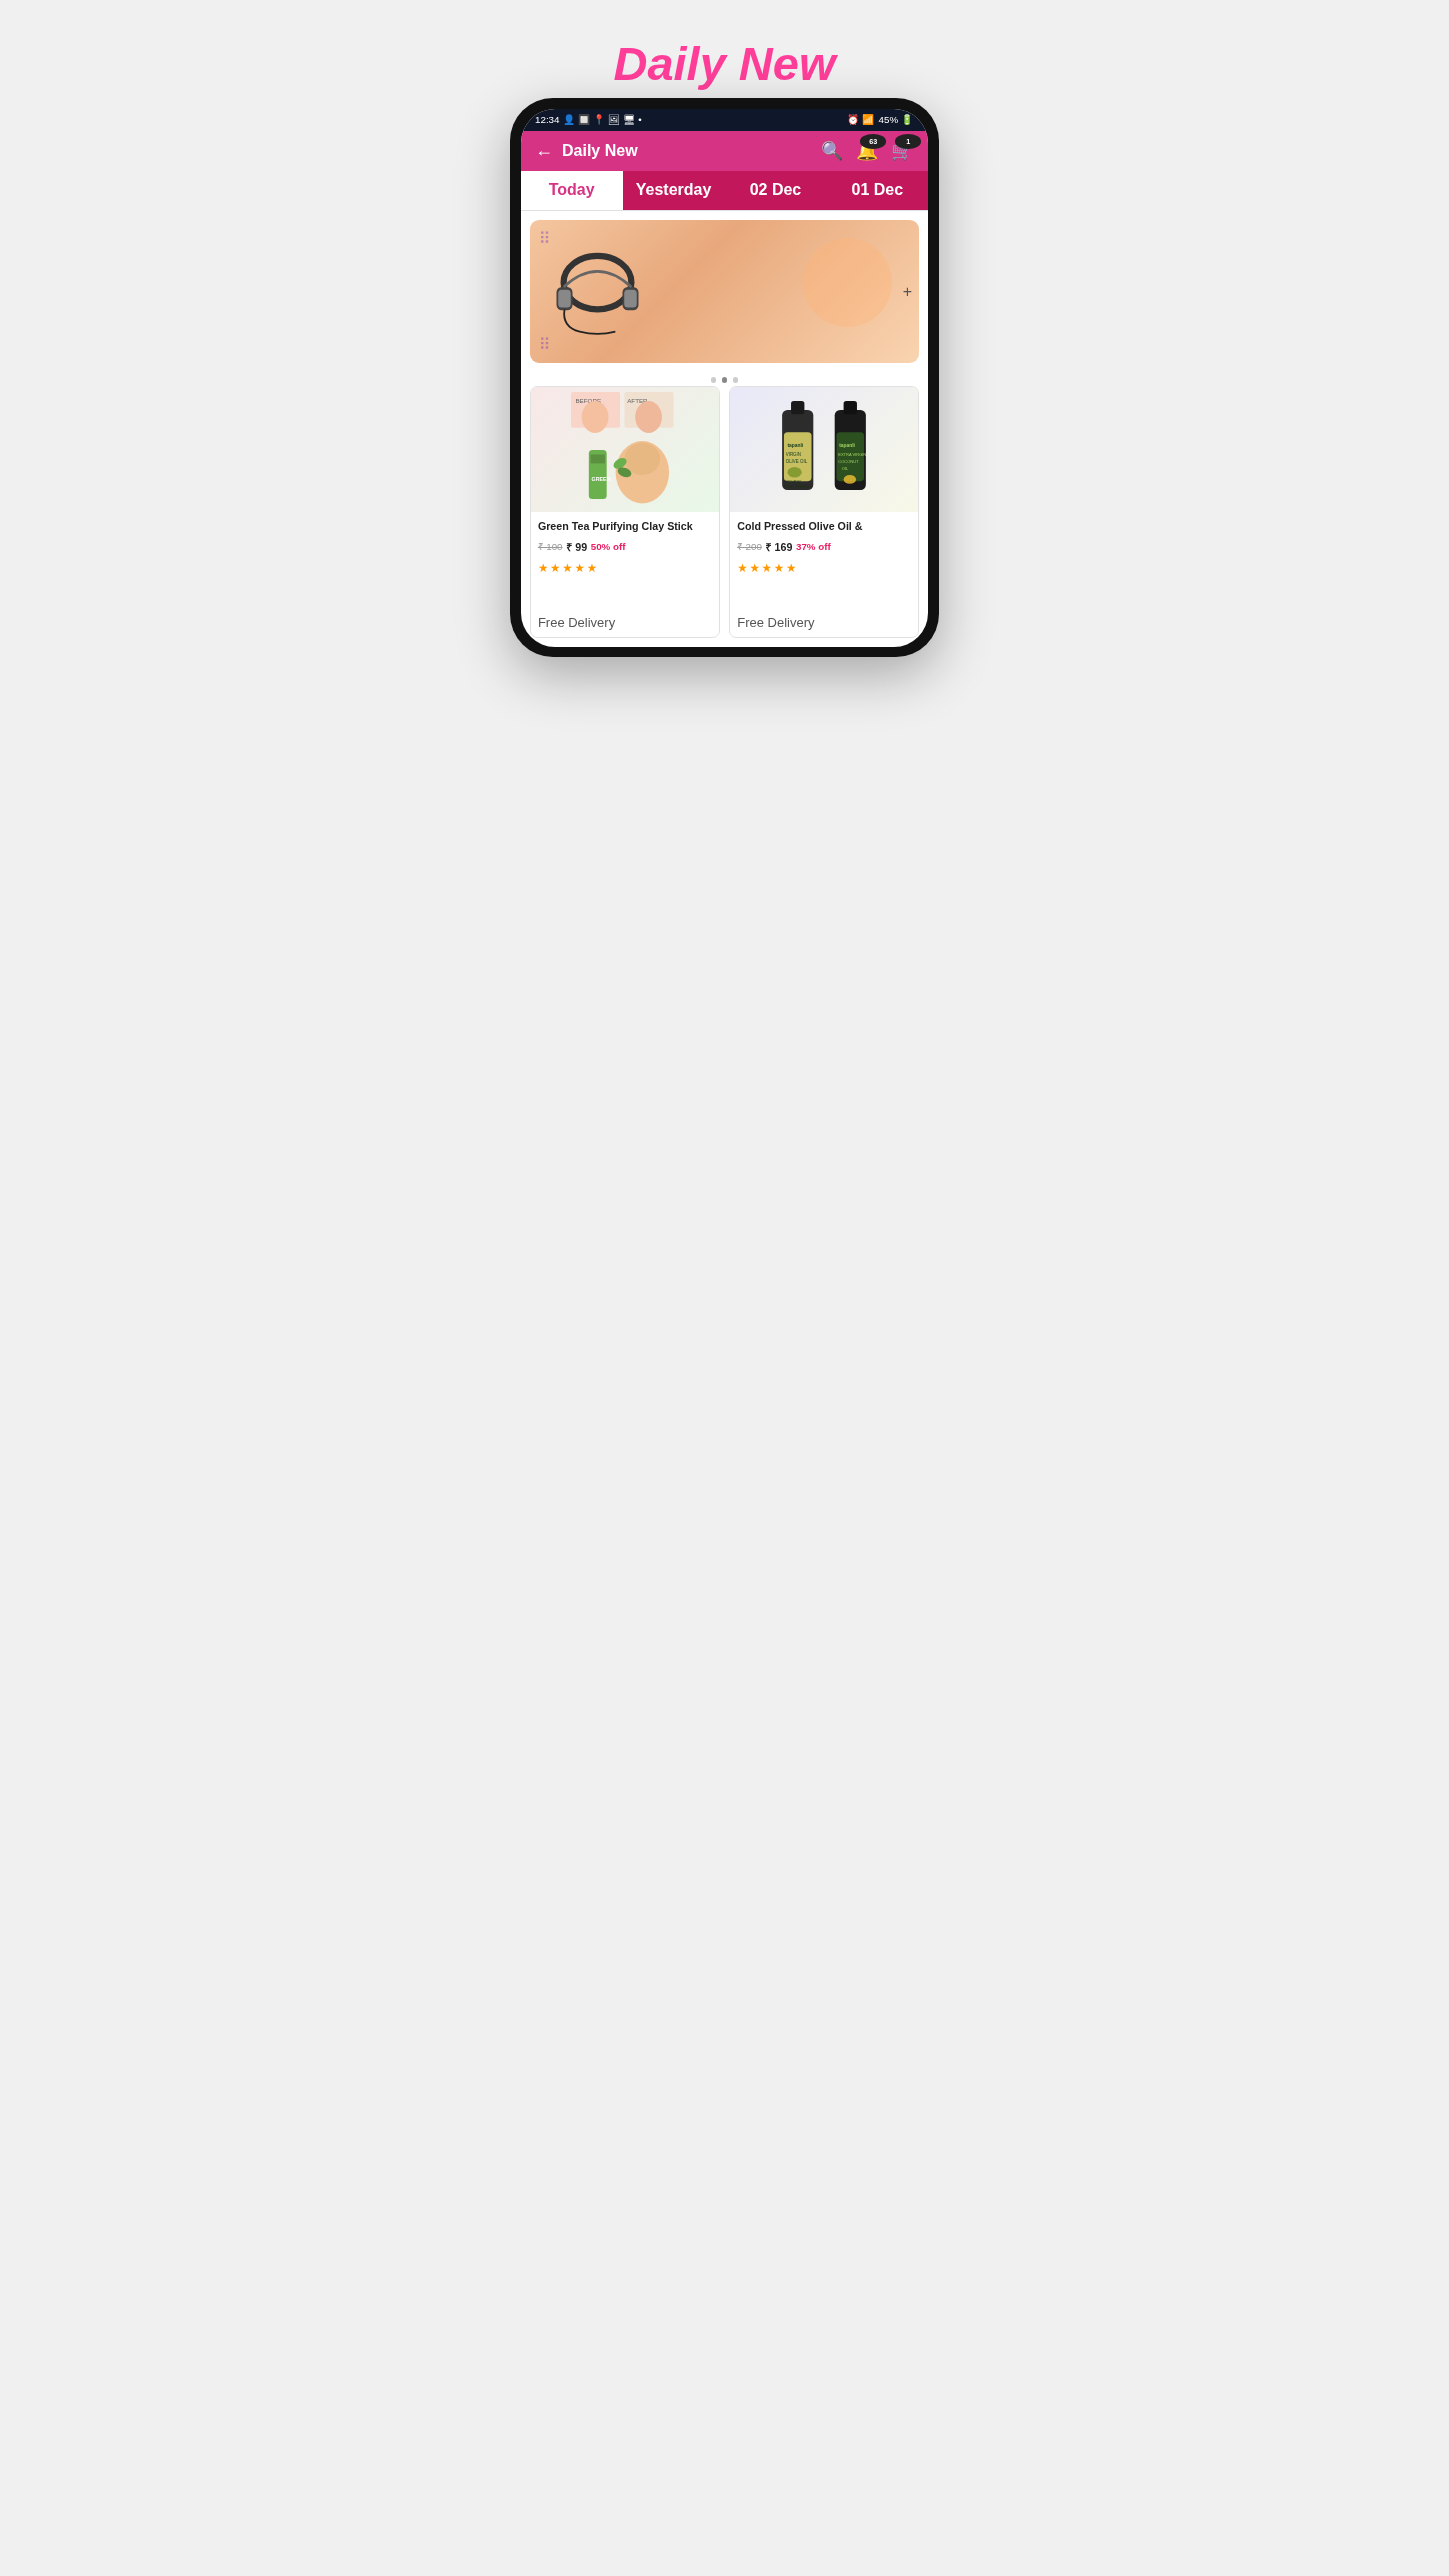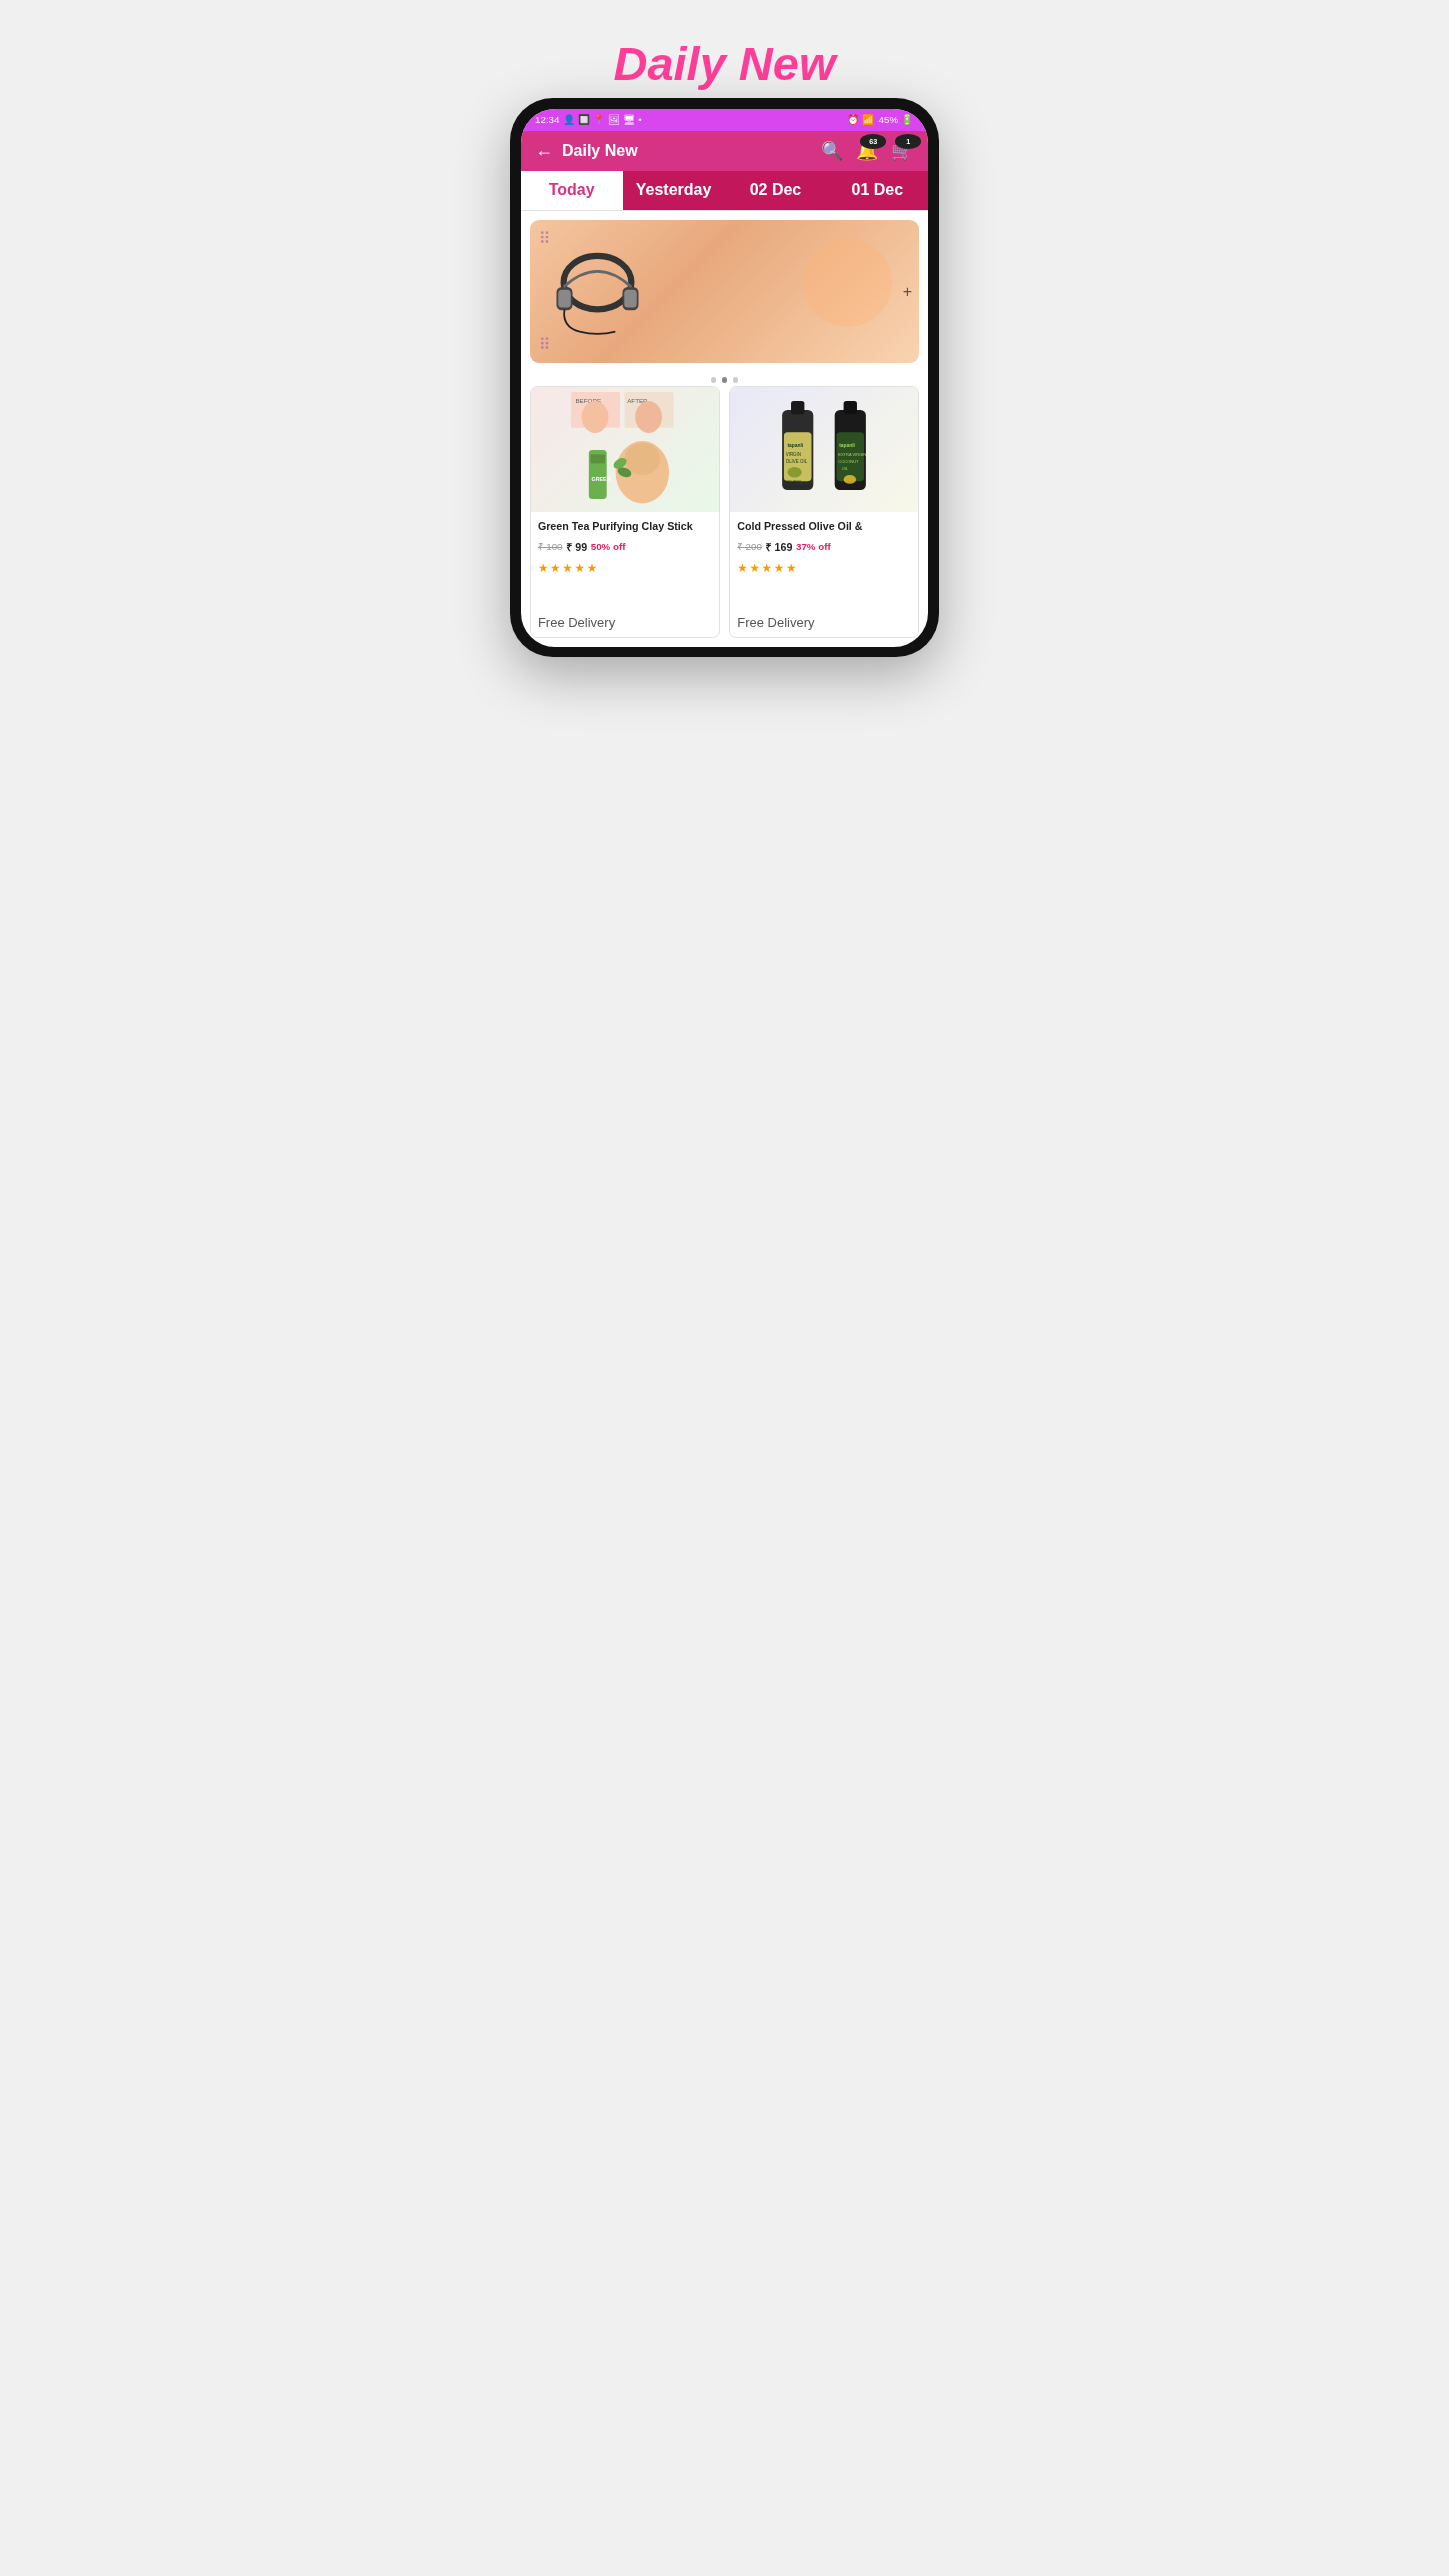--- a/index.html
+++ b/index.html
@@ -42,21 +42,21 @@
       border-radius: 43px;
       padding: 10.7px;
       box-shadow: 0 18px 54px rgba(0,0,0,0.3);
     }
     .phone-screen {
       background: #fff;
       border-radius: 34px;
       overflow: hidden;
     }
     .status-bar {
-      background: #d946ef;
+      background: #0f172a;
       padding: 5.4px 14.3px;
       display: flex;
       justify-content: space-between;
       align-items: center;
       color: white;
       font-size: 9.8px;
     }
     .status-left {
       display: flex;
       align-items: center;

